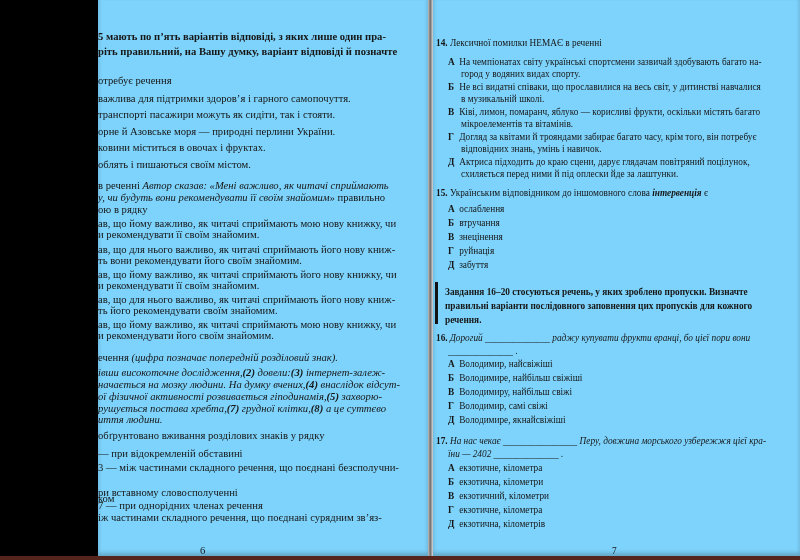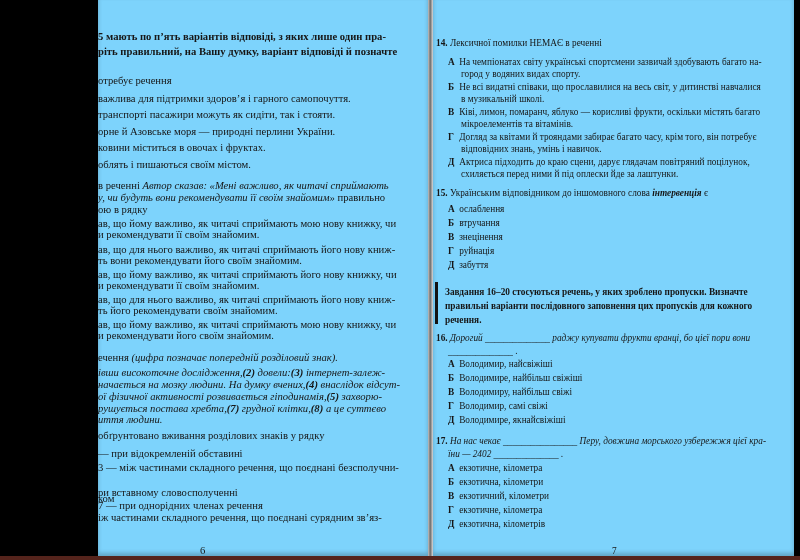--- a/index.html
+++ b/index.html
@@ -10,21 +10,21 @@
     position:relative;
     font-family:"Liberation Serif", serif;
   }
   .page{
     position:absolute;top:0;height:556px;
     background:#7dd3fc;
     box-shadow:inset 0 -3px 4px rgba(0,0,0,0.22);
     overflow:hidden;
   }
   #page-left{left:98px;width:330px;}
-  #page-right{left:433px;width:321px;padding-left:40px;}
+  #page-right{left:433px;width:367px;}
   .gutter{
     position:absolute;top:0;left:428px;width:5px;height:556px;
     background:linear-gradient(to right,#c2c2c2,#6e6e6e 45%,#d9d9d9);
   }
   .bottom-bar{
     position:absolute;left:0;bottom:0;width:800px;height:4px;
     background:#55241c;
   }
   .line{
     position:absolute;

